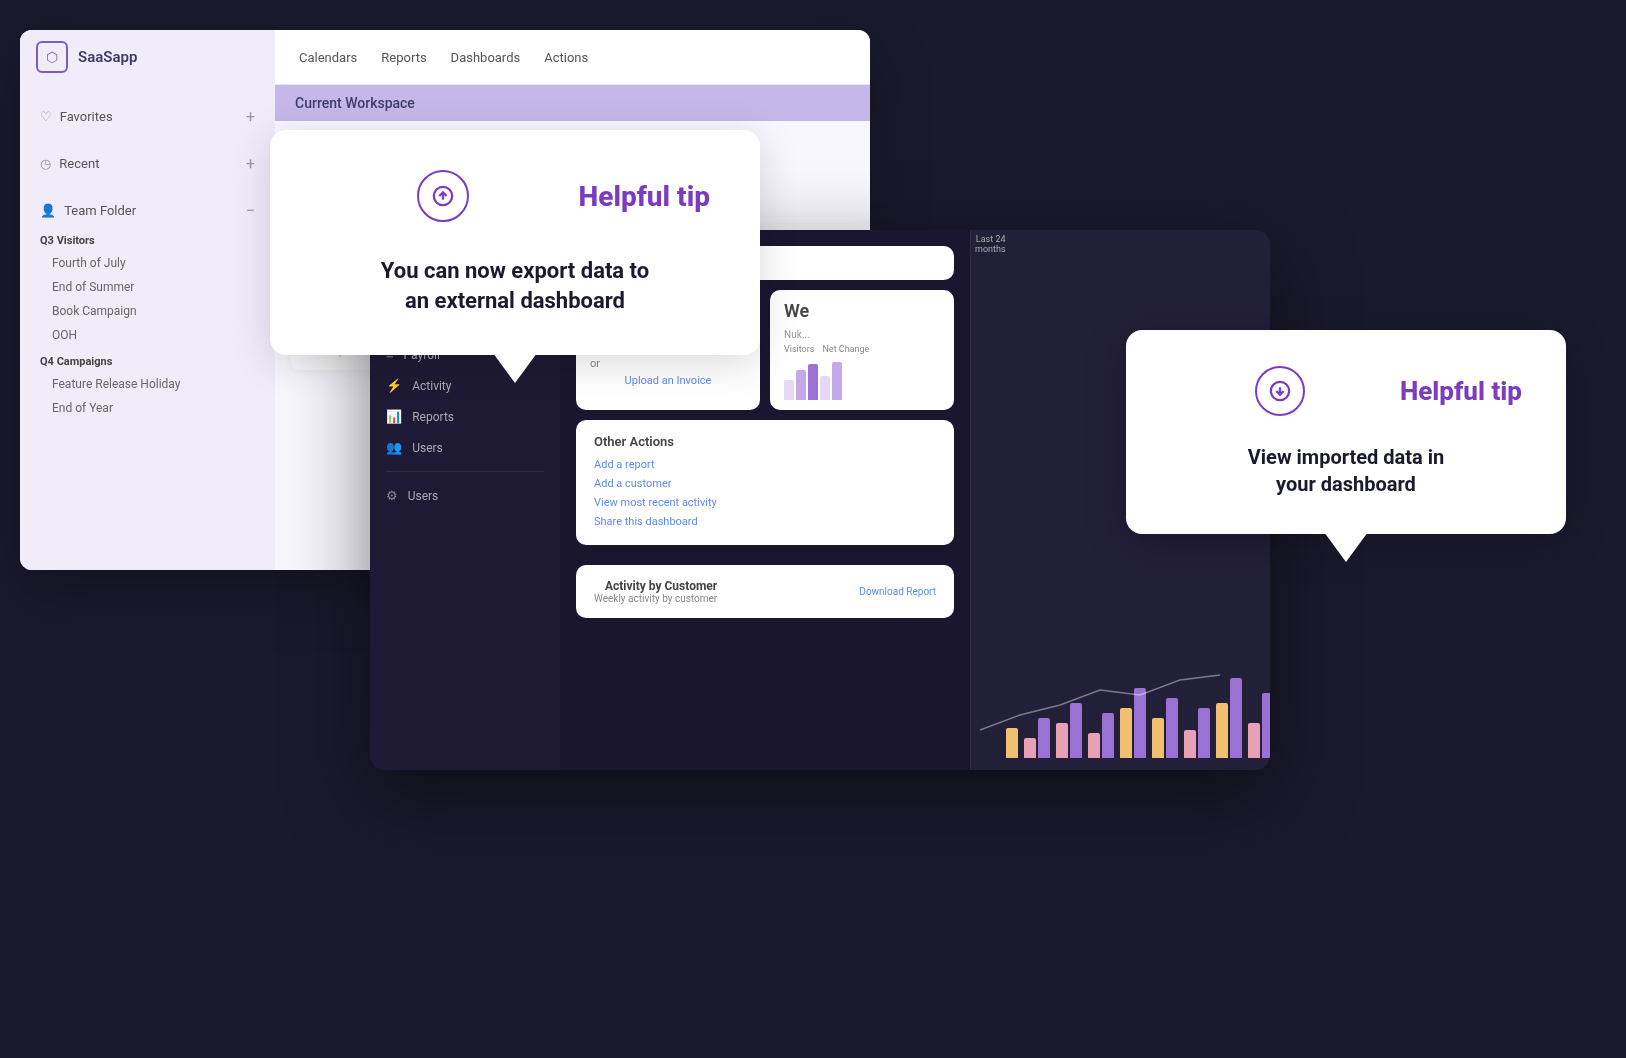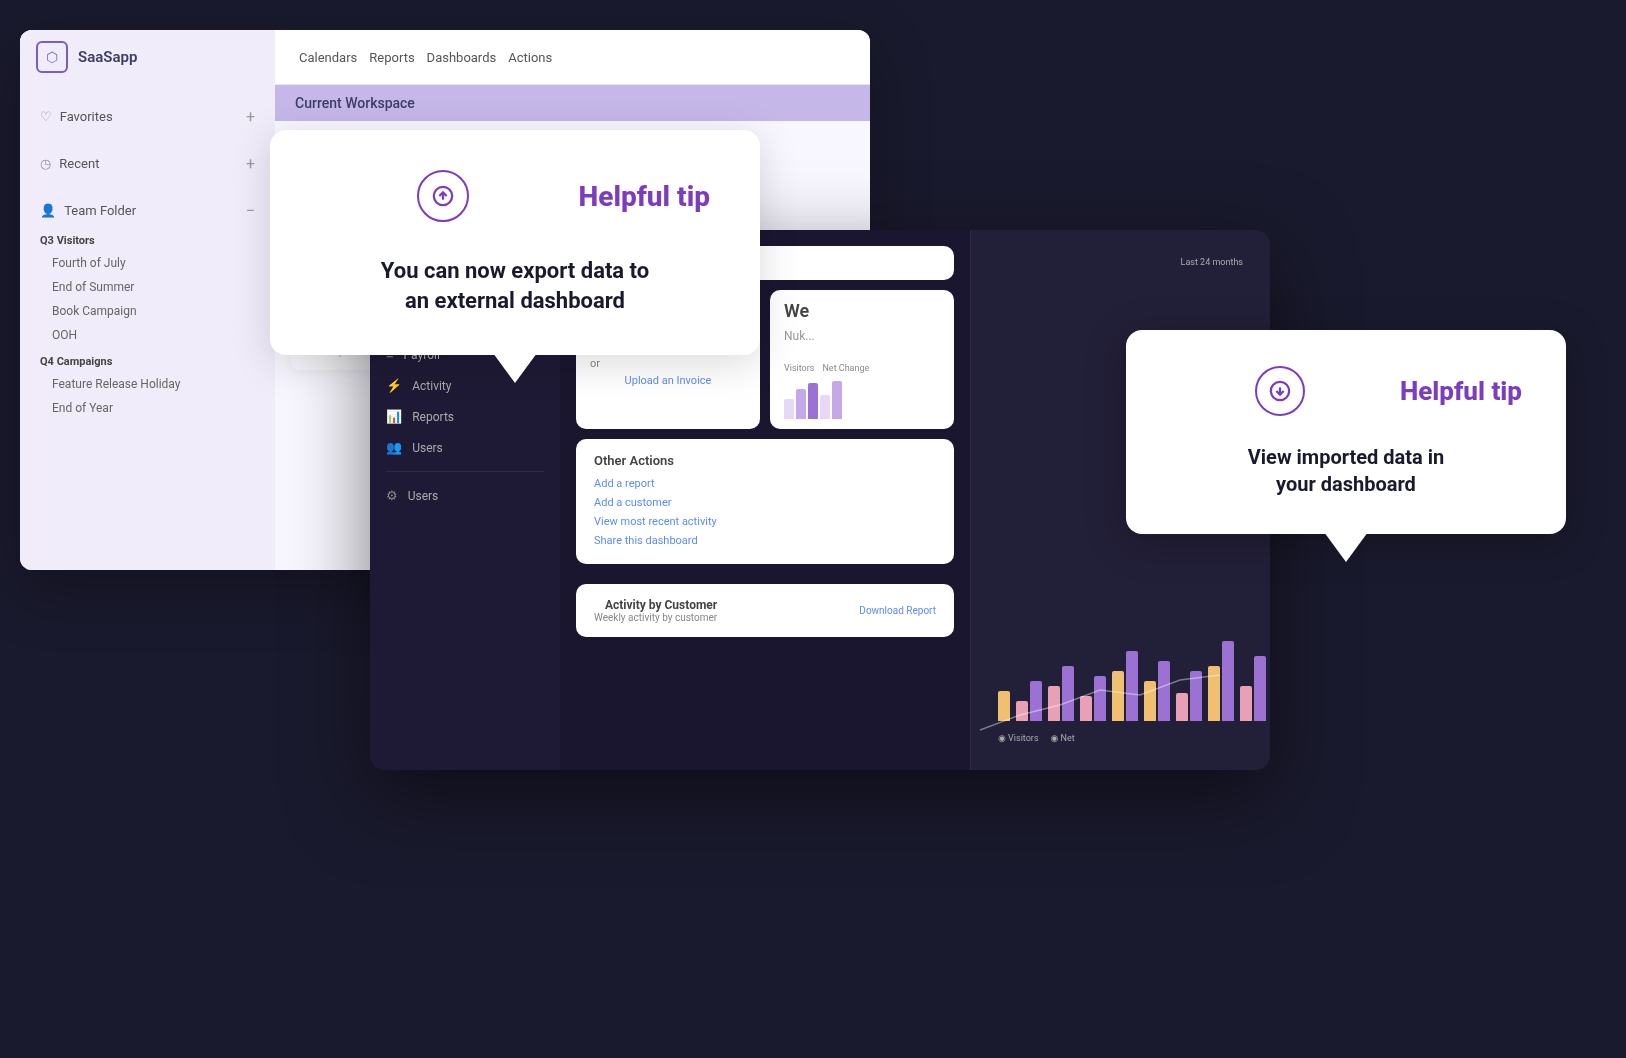--- a/index.html
+++ b/index.html
@@ -62,21 +62,21 @@
 
     .app-name {
       font-size: 15px;
       font-weight: 600;
       color: #3d3d6b;
     }
 
     .nav-items {
       display: flex;
       align-items: center;
-      gap: 12px;
+      gap: 24px;
       padding: 0 24px;
       height: 100%;
     }
 
     .nav-item {
       font-size: 13px;
       color: #555;
       cursor: pointer;
     }
 
@@ -357,23 +357,23 @@
       color: #5b8cf5;
       padding: 3px 0;
       cursor: pointer;
     }
 
     
     .win2-chart-area {
       width: 300px;
       background: rgba(255,255,255,0.04);
       border-left: 1px solid rgba(255,255,255,0.06);
-      padding: 27px;
-      display: flex;
-      flex-direction: column;
+      padding: 4px;
+      display: flex;
+      flex-direction: row;
     }
 
     .chart-period {
       font-size: 9px;
       color: #aaa;
       text-align: right;
       margin-bottom: 8px;
     }
 
     .bar-group {
@@ -643,21 +643,21 @@
 
       <div class="win2-small-card">
         <div class="win2-card-title">Accounts</div>
         <button class="win2-btn">Connect any account</button>
         <div class="win2-or">or</div>
         <div class="win2-link">Upload an Invoice</div>
       </div>
 
       <div class="win2-small-card">
         <div class="win2-card-title">We</div>
-        <div style="font-size:12px;color:#999;margin-bottom:20px;">Nuk...</div>
+        <div style="font-size:10px;color:#999;margin-bottom:4px;">Nuk...</div>
         <div style="display:flex;gap:8px;">
           <span style="font-size:9px;color:#888;">Visitors</span>
           <span style="font-size:9px;color:#888;">Net Change</span>
         </div>
 
         <div style="display:flex;align-items:flex-end;gap:2px;height:40px;margin-top:6px;">
           <div style="width:10px;height:20px;background:#e8d8f8;border-radius:2px 2px 0 0;"></div>
           <div style="width:10px;height:30px;background:#c5a8e8;border-radius:2px 2px 0 0;"></div>
           <div style="width:10px;height:36px;background:#9b72d4;border-radius:2px 2px 0 0;"></div>
           <div style="width:10px;height:24px;background:#e8d8f8;border-radius:2px 2px 0 0;"></div>

